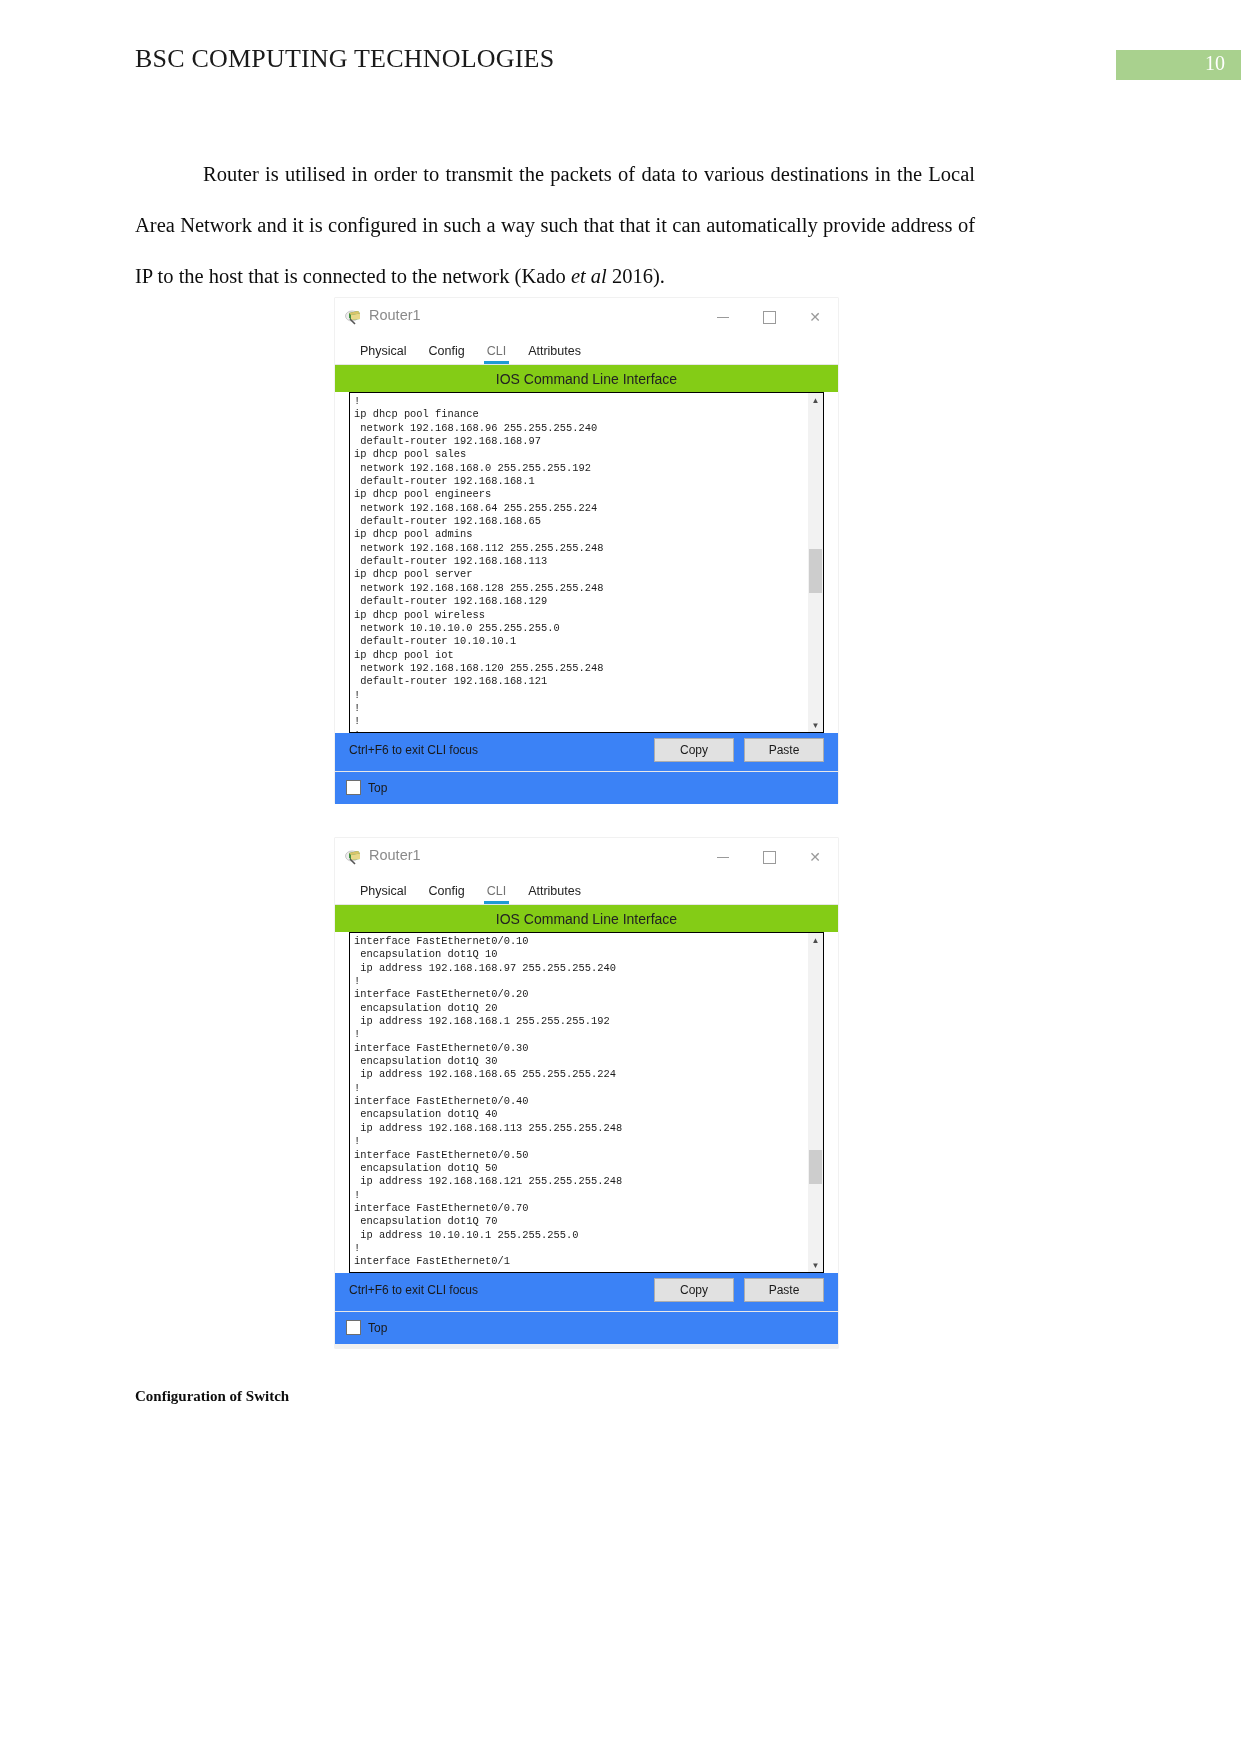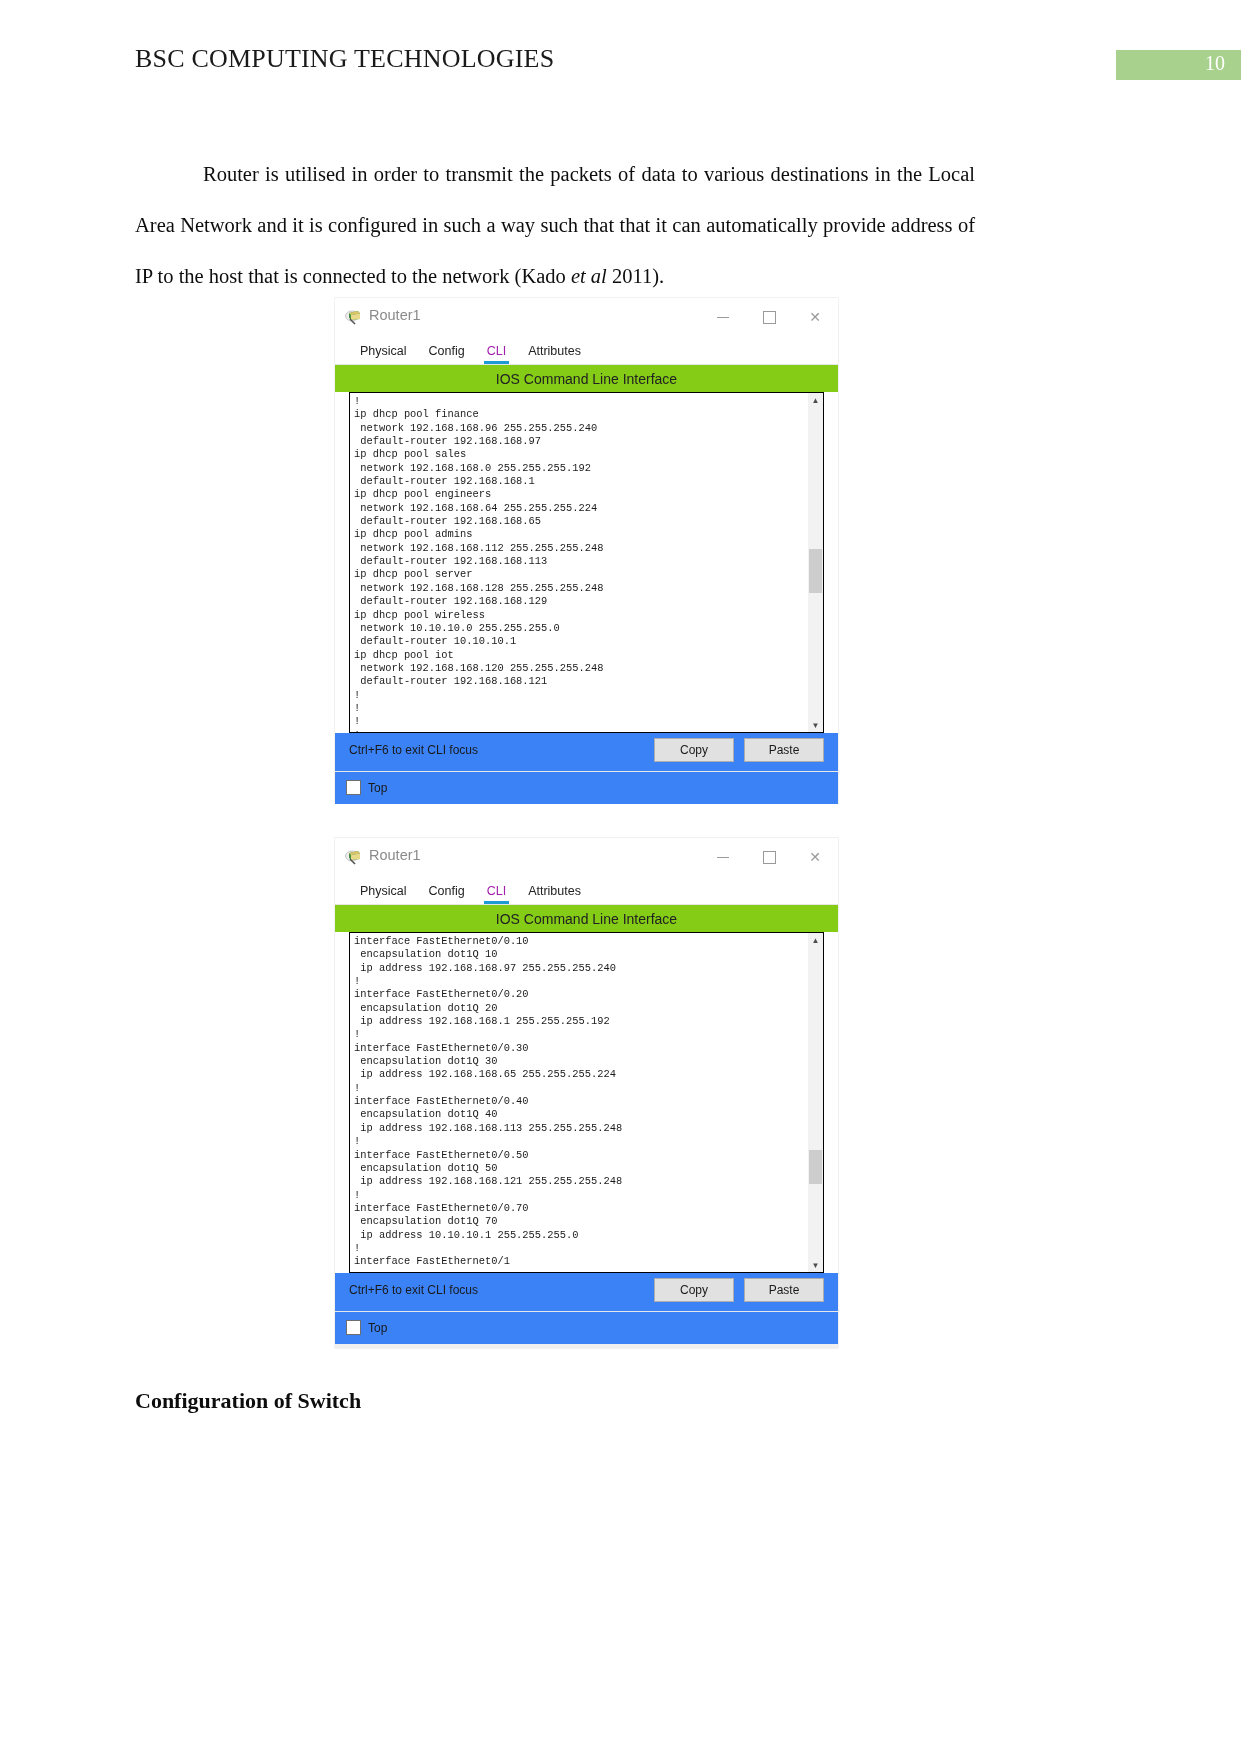--- a/index.html
+++ b/index.html
@@ -124,21 +124,21 @@
     border-bottom: 1px solid #e6e6e6;
   }
   .pt-tab {
     position: relative;
     padding: 0 11px 6px 11px;
     font-family: "Liberation Sans", sans-serif;
     font-size: 12.5px;
     color: #222222;
     white-space: nowrap;
   }
-  .pt-tab.active { color: #a21caf; }
+  .pt-tab.active { color: #737373; }
   .pt-tab.active::after {
     content: "";
     position: absolute;
     left: 8px; right: 8px;
     bottom: 0;
     height: 3px;
     background: #1f9bd4;
   }
 
   .pt-caption {
@@ -252,35 +252,35 @@
     color: #1a1a1a;
   }
 
   
   .section-heading {
     position: absolute;
     left: 135px;
     top: 1388px;
     font-family: "Liberation Serif", serif;
     font-weight: bold;
-    font-size: 22px;
+    font-size: 15px;
     color: #0d0d0d;
   }
 </style>
 </head>
 <body>
 
 <div class="page-header">
   <div class="doc-title">BSC COMPUTING TECHNOLOGIES</div>
   <div class="page-badge">
     <span class="num">10</span>
   </div>
 </div>
 
-<p class="body-text"><span>Router is utilised in order to transmit the packets of data to various destinations in the Local Area Network and it is configured in such a way such that that it can automatically provide address of IP to the host that is connected to the network (Kado </span><i>et al</i><span> 2011).</span></p>
+<p class="body-text"><span>Router is utilised in order to transmit the packets of data to various destinations in the Local Area Network and it is configured in such a way such that that it can automatically provide address of IP to the host that is connected to the network (Kado </span><i>et al</i><span> 2016).</span></p>
 
 <div class="pt-window" style="left:335px; top:298px; width:503px; height:505px;">
 
   <div class="pt-titlebar">
     <span class="app-icon">
       <svg width="18" height="18" viewBox="0 0 18 18">
         <ellipse cx="7" cy="8" rx="6.5" ry="5" fill="#ededed" stroke="#bdbdbd" stroke-width="0.8"></ellipse>
         <polygon points="4,5 13,3 15,5.5 15,11 6,12 4,9.5" fill="#3f8f3f"></polygon>
         <polygon points="4,5 13,3 15,5.5 6,7" fill="#d9c46a"></polygon>
         <polygon points="6,7 15,5.5 15,11 6,12" fill="#e8d88a"></polygon>

